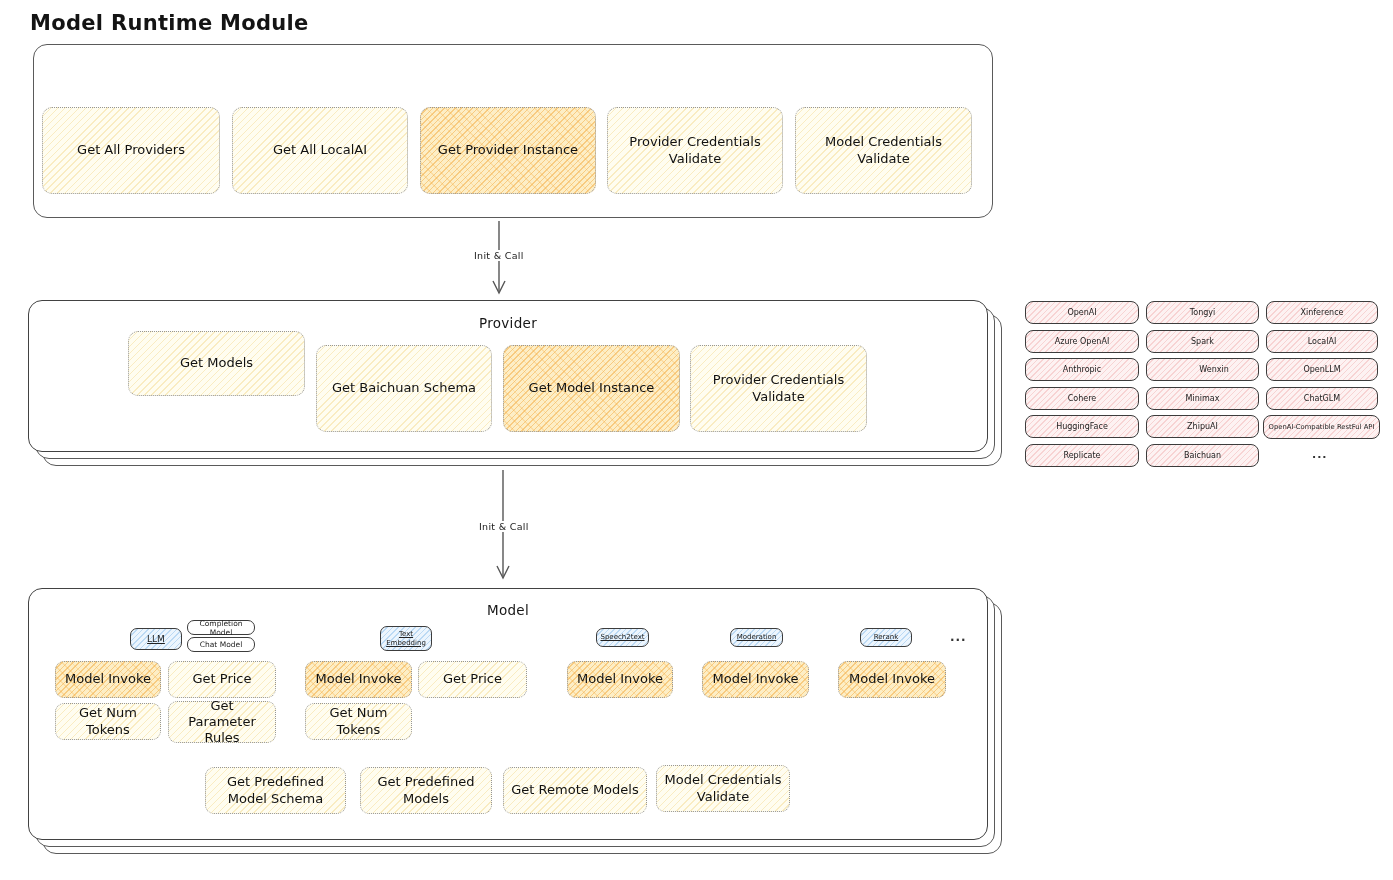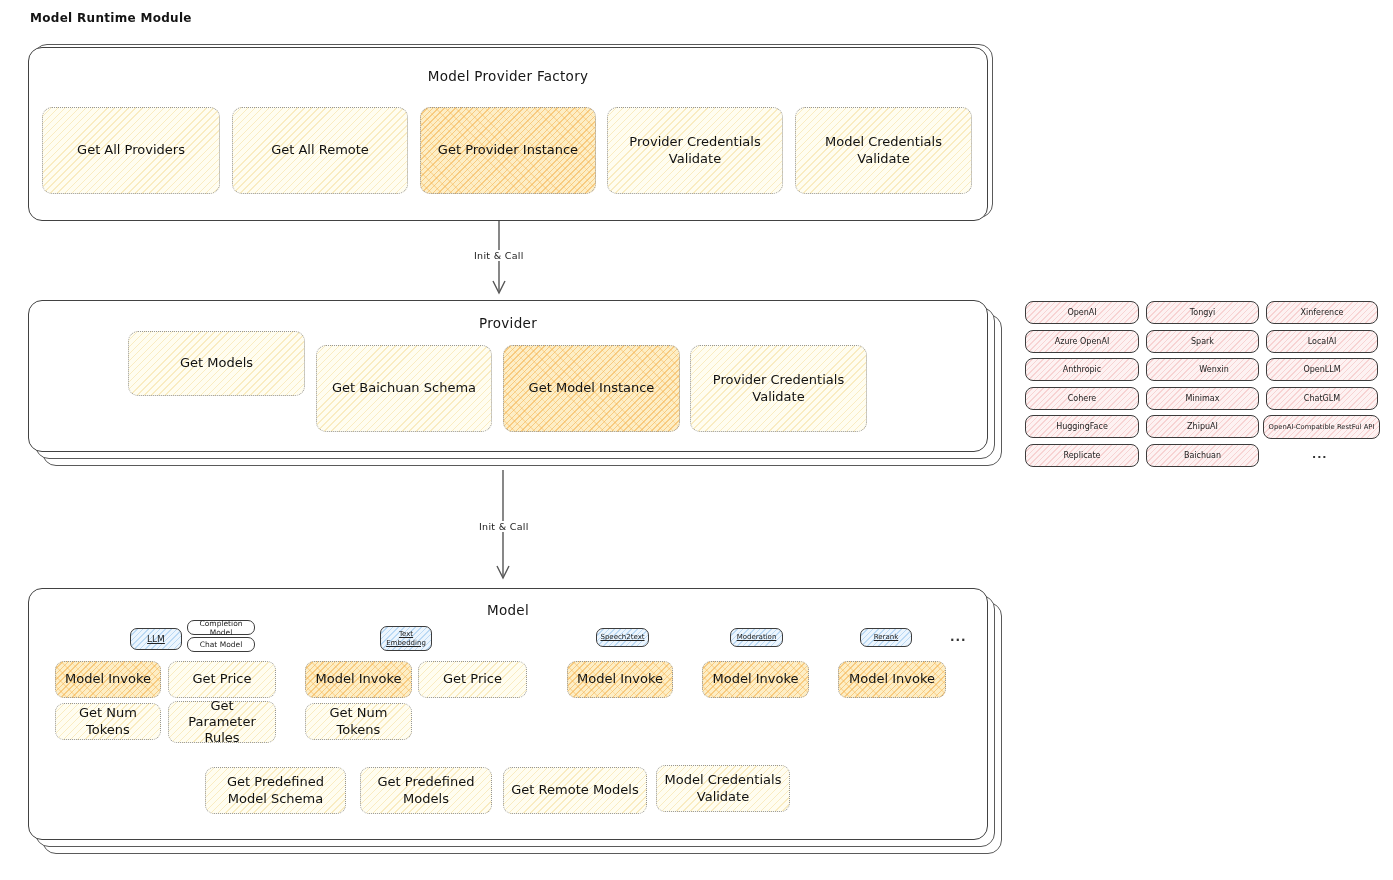--- a/index.html
+++ b/index.html
@@ -1,18 +1,18 @@
 <!DOCTYPE html>
 <html><head>
 <meta charset="utf-8">
 <style>
   html,body{margin:0;padding:0;background:#ffffff;}
   #canvas{position:relative;width:1393px;height:880px;background:#ffffff;overflow:hidden;
           font-family:"DejaVu Sans","Liberation Sans",sans-serif;color:#1b1b1b;}
-  .page-title{position:absolute;font-size:12px;font-weight:700;letter-spacing:.3px;color:#141414;}
+  .page-title{position:absolute;font-size:21px;font-weight:700;letter-spacing:.3px;color:#141414;}
   
   .bigbox{position:absolute;background:#ffffff;border:1.6px solid #424242;border-radius:14px;}
   .stack{position:absolute;background:#ffffff;border:1.3px solid #5a5a5a;border-radius:14px;}
   .boxtitle{position:absolute;width:100%;text-align:center;font-size:13.5px;color:#161616;letter-spacing:.3px;}
   
   .op{position:absolute;display:flex;align-items:center;justify-content:center;text-align:center;
       border:1.5px dotted #969696;border-radius:10px;font-size:13px;line-height:1.25;color:#111;padding:2px 6px;box-sizing:border-box;}
   .op.light{background-color:#fffdf0;
       background-image:repeating-linear-gradient(135deg,rgba(242,212,130,.42) 0 1px,transparent 1px 5px);}
   .op.dark{background-color:#fdeec6;
@@ -36,25 +36,22 @@
   svg.arrow{position:absolute;overflow:visible;}
 </style>
 </head>
 <body>
 
 <div id="canvas">
 
   <div class="page-title" style="left:30px;top:11px;">Model Runtime Module</div>
 
   <div class="stack" style="left:33px;top:44px;width:958px;height:172px;"></div>
-  <div class="bigbox" style="left:28px;top:47px;width:958px;height:172px;">
-    <div class="boxtitle" style="top:20px;">Model Provider Factory</div>
-  </div>
   <div class="op light" style="left:42px;top:107px;width:178px;height:87px;">Get All Providers</div>
-  <div class="op light" style="left:232px;top:107px;width:176px;height:87px;">Get All Remote</div>
+  <div class="op light" style="left:232px;top:107px;width:176px;height:87px;">Get All LocalAI</div>
   <div class="op dark" style="left:420px;top:107px;width:176px;height:87px;">Get Provider Instance</div>
   <div class="op light" style="left:607px;top:107px;width:176px;height:87px;">Provider Credentials Validate</div>
   <div class="op light" style="left:795px;top:107px;width:177px;height:87px;">Model Credentials Validate</div>
 
   <svg class="arrow" style="left:489px;top:221px;" width="20" height="76">
     <line x1="10" y1="0" x2="10" y2="70" stroke="#555" stroke-width="1.4"></line>
     <polyline points="4,60 10,72 16,60" fill="none" stroke="#555" stroke-width="1.4"></polyline>
   </svg>
   <div class="arrowlabel" style="left:471px;top:250px;">Init &amp; Call</div>
 

